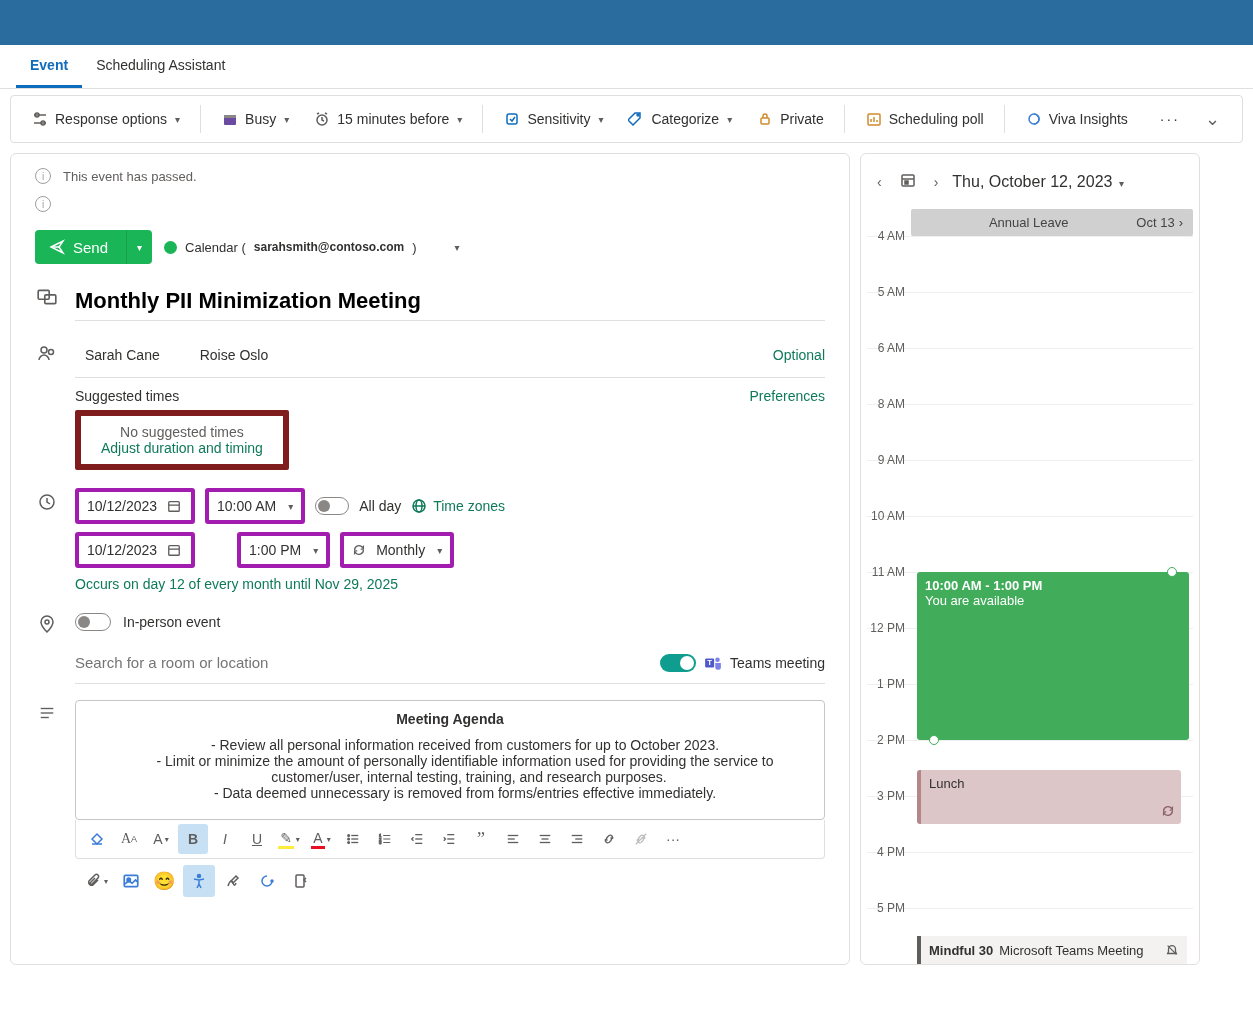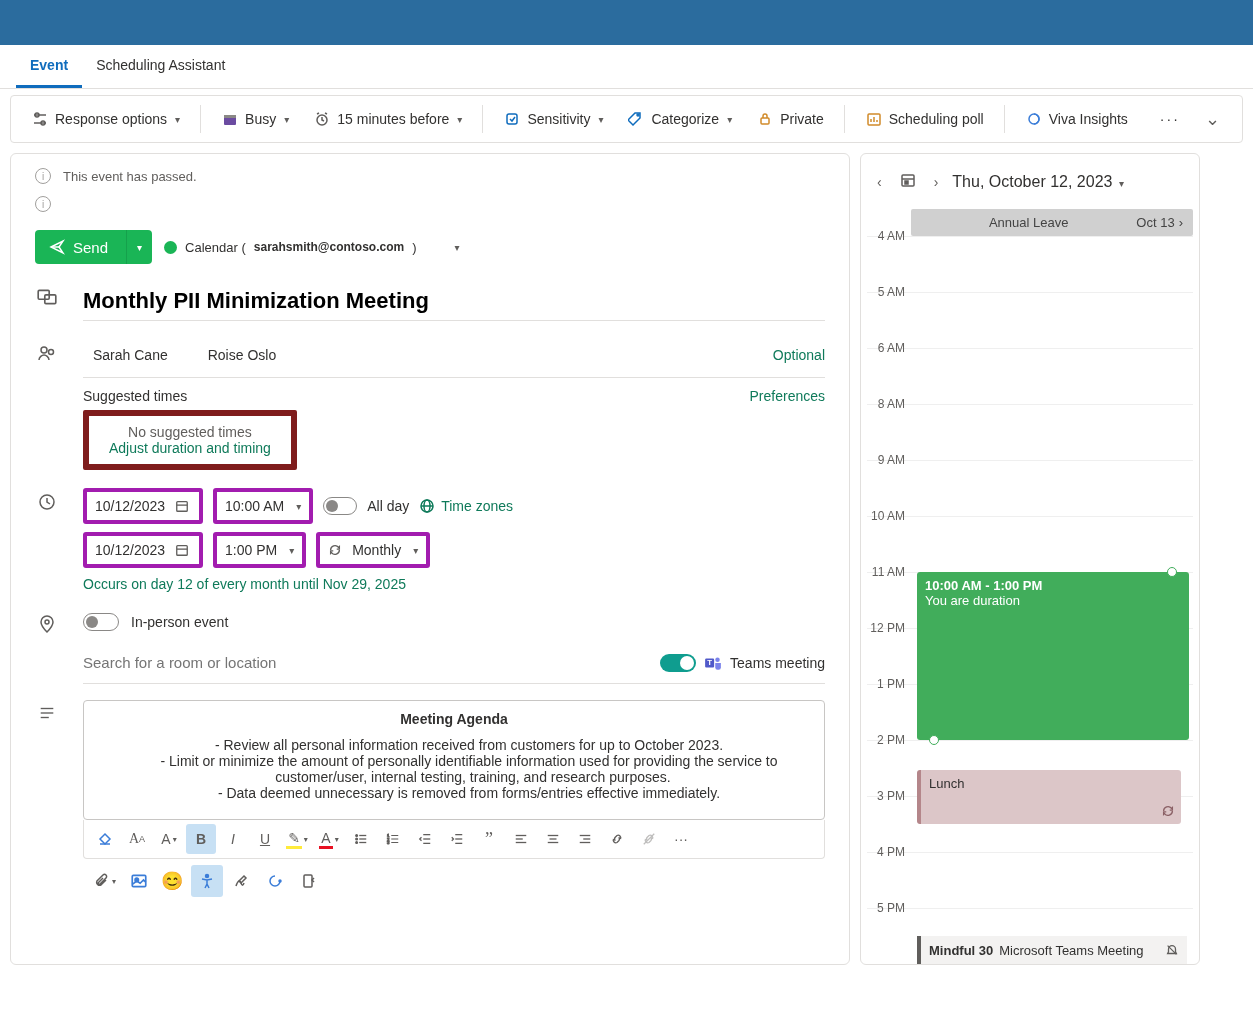--- a/index.html
+++ b/index.html
@@ -22,21 +22,21 @@
   .info-row { display: flex; align-items: center; gap: 12px; padding: 6px 0; color: #605e5c; font-size: 13px; }
   .info-icon { width: 16px; height: 16px; border: 1.5px solid #a19f9d; border-radius: 50%; display: flex; align-items: center; justify-content: center; font-size: 10px; color: #a19f9d; }
   
   .send-row { display: flex; align-items: center; gap: 12px; margin: 12px 0 18px 0; }
   .send-btn { background: #1ab556; color: #fff; border: none; border-radius: 4px; display: flex; align-items: center; height: 34px; overflow: hidden; cursor: pointer; }
   .send-main { padding: 0 18px 0 14px; display: flex; align-items: center; gap: 8px; font-size: 15px; }
   .send-chevron { border-left: 1px solid #15a14c; padding: 0 10px; height: 100%; display: flex; align-items: center; font-size: 10px; }
   .calendar-label { display:flex; align-items:center; gap:8px; font-size:13px; color:#323130; }
   .green-dot { width: 13px; height:13px; border-radius:50%; background:#1ab556; }
   
-  .field-row { display: flex; align-items: flex-start; gap: 24px; margin-bottom: 18px; }
+  .field-row { display: flex; align-items: flex-start; gap: 16px; margin-bottom: 18px; }
   .field-icon { width: 24px; display: flex; justify-content: center; padding-top: 4px; color: #605e5c; }
   .field-content { flex: 1; }
   
   .title-input { font-size: 22px; font-weight: 600; border: none; border-bottom: 1px solid #e1dfdd; padding: 6px 0; width: 100%; }
   
   .attendees-row { display: flex; align-items: center; border-bottom: 1px solid #e1dfdd; padding: 4px 0 10px 0; }
   .attendee-chip { padding: 4px 10px; margin-right: 20px; font-size: 14px; }
   .optional-link { margin-left: auto; color: #0f7a5a; font-size: 14px; cursor:pointer; }
   
   .suggest-row { display: flex; align-items: center; margin: 10px 0 6px 0; }
@@ -302,21 +302,21 @@
           </span>
         </div>
         <div class="dt-row">
           <div class="dt-input">
             <span>10/12/2023</span>
             <svg viewBox="0 0 16 16" width="14" height="14" fill="none" stroke="#605e5c" stroke-width="1.5">
                 <rect x="2" y="3" width="12" height="11" rx="1"></rect>
                 <line x1="2" y1="7" x2="14" y2="7"></line>
               </svg>
           </div>
-          <div class="dt-input" style="min-width:90px;">
+          <div class="dt-input" style="min-width:90px;margin-left:32px;">
             <span>1:00 PM</span>
             <span class="chevron-down">▾</span>
           </div>
           <div class="dt-input" style="min-width:100px;">
             <svg viewBox="0 0 16 16" width="14" height="14" fill="none" stroke="#605e5c" stroke-width="1.5">
                 <path d="M3 8a5 5 0 019-3l1-1v3h-3"></path>
                 <path d="M13 8a5 5 0 01-9 3l-1 1v-3h3"></path>
               </svg>
             <span>Monthly</span>
             <span class="chevron-down">▾</span>
@@ -592,21 +592,21 @@
           <div class="cal-hour-cell"></div>
         </div>
       <div class="cal-hour-row">
           <div class="cal-hour-label">5 PM</div>
           <div class="cal-hour-cell"></div>
         </div>
 
       <div class="cal-event green" style="top:336px;height:168px;">
         <div class="cal-handle" style="top:-5px;"></div>
         <strong>10:00 AM - 1:00 PM</strong>
-        <div>You are duration</div>
+        <div>You are available</div>
         <div class="cal-handle" style="bottom:-5px;left:12px;right:auto;"></div>
       </div>
 
       <div class="cal-event lunch" style="top:506px;height:54px;right:12px;margin-top:28px;">
         <span>Lunch</span>
         <svg viewBox="0 0 16 16" width="14" height="14" fill="none" stroke="#8a6065" stroke-width="1.5" style="position:absolute;right:6px;bottom:6px;">
             <path d="M3 8a5 5 0 019-3l1-1v3h-3"></path>
             <path d="M13 8a5 5 0 01-9 3l-1 1v-3h3"></path>
           </svg>
       </div>

